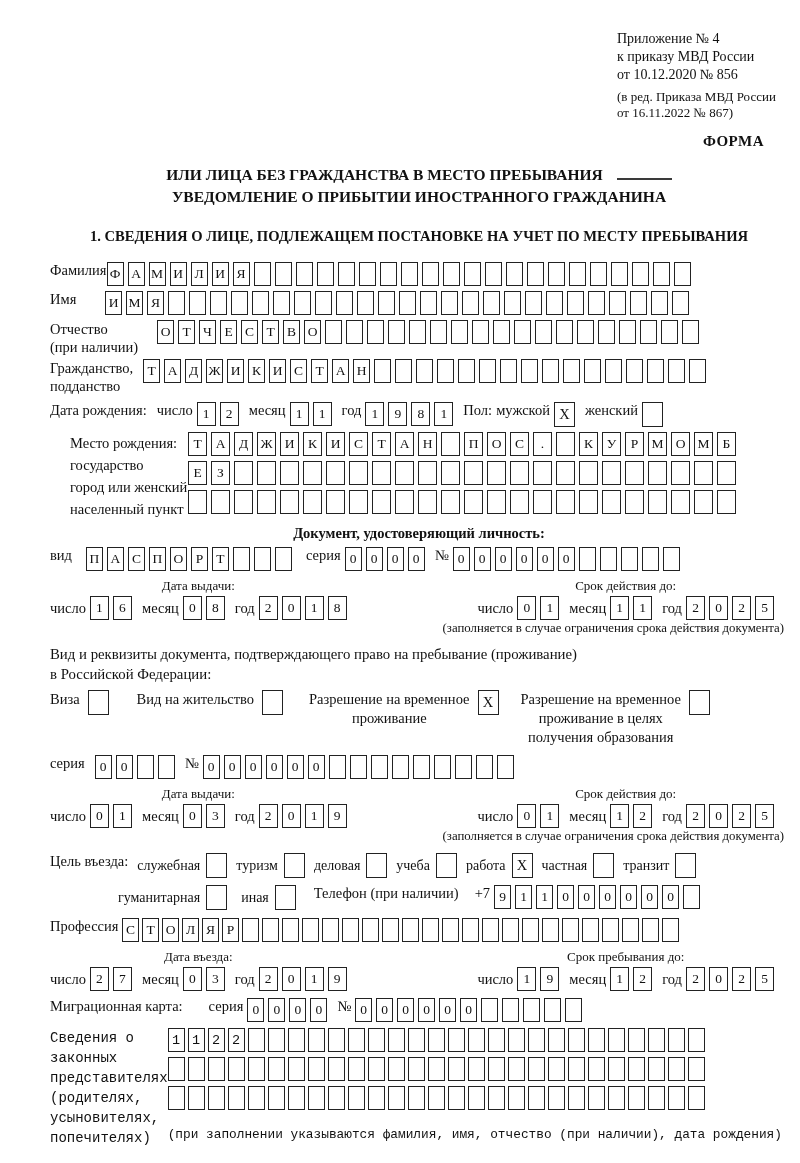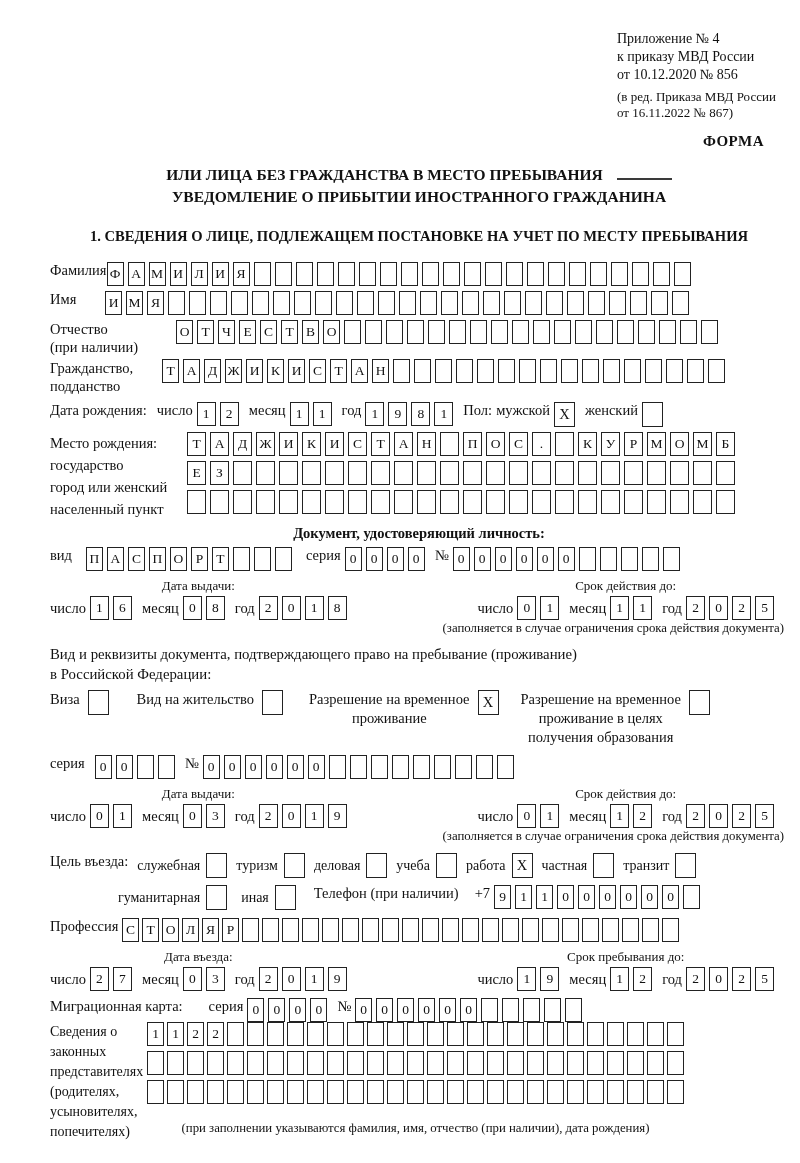--- a/index.html
+++ b/index.html
@@ -17,25 +17,25 @@
            font-weight:bold; font-size:15px; letter-spacing:.5px; }
 
   .title { margin-top:14px; text-align:center; font-weight:bold;
            font-size:15.5px; line-height:22px; }
   .title-underline { display:inline-block; width:55px;
            border-bottom:2px solid #3a3a3a; margin-left:14px; }
 
   .sec { margin-top:20px; text-align:center; font-weight:bold; font-size:14.6px; }
 
   .row { display:flex; align-items:flex-start; margin-top:5px; }
-  .tops { align-items:flex-start;gap:19px; }
+  .tops { align-items:flex-start; }
   .lbl { font-size:14.5px; flex:0 0 auto; }
   .lbl2 { font-size:14.5px; line-height:18px; }
   .w55{flex:0 0 55px;} .w107{flex:0 0 107px;} .w93{flex:0 0 93px;}
-  .w118{flex:0 0 118px;} .w72{flex:0 0 72px;}
+  .w118{flex:0 0 118px;margin-left:20px;} .w72{flex:0 0 72px;}
 
   .boxes { display:flex; gap:4px; flex:0 0 auto; }
   .g3 { gap:3px; }
   .cell { flex:0 0 auto; width:17px; height:24px; border:1.6px solid #222;
           display:flex; align-items:center; justify-content:center;
           font-size:13.5px; background:#fff; }
   .lg .cell { width:19px; }
   .cb .cell { width:21px; height:25px; font-size:14.5px; }
 
   .col { display:flex; flex-direction:column; gap:5px; }
@@ -52,21 +52,21 @@
 
   .cbrow { display:flex; align-items:flex-start; margin-top:6px; }
   .cbgrp { display:flex; align-items:flex-start; }
   .cbgrp .txt { font-size:14.5px; line-height:19px; text-align:center; }
   .cbgrp .boxes { margin-left:8px; }
 
   .opt { display:flex; align-items:center; margin-left:9px; }
   .opt .boxes { margin-left:6px; }
   .optlbl { font-size:14px; }
 
-  .reps { margin-top:0; display:flex; align-items:flex-start; }
+  .reps { margin-top:6px; display:flex; align-items:flex-start;font-family:Liberation Mono, monospace; }
   .reps .lbl-col { flex:0 0 97px; font-size:14px; line-height:20px; }
   .reps-note { font-size:12.8px; margin-top:12px; text-align:center; }
 </style>
 </head>
 <body>
 
 <div class="page">
 
   <div class="appendix">
     <div>Приложение № 4</div>

